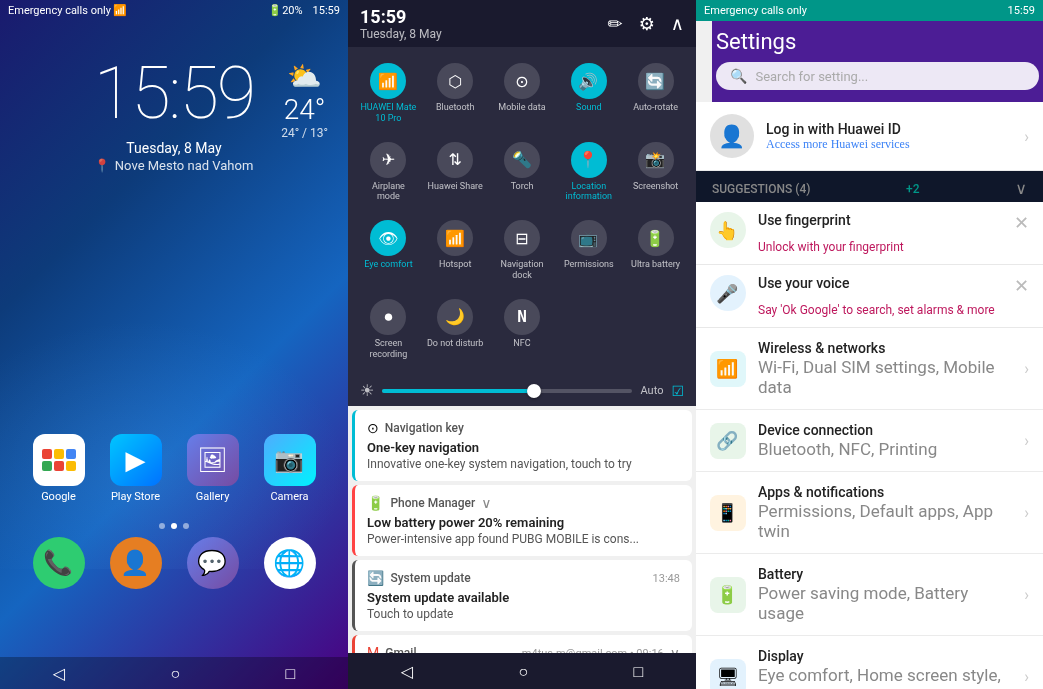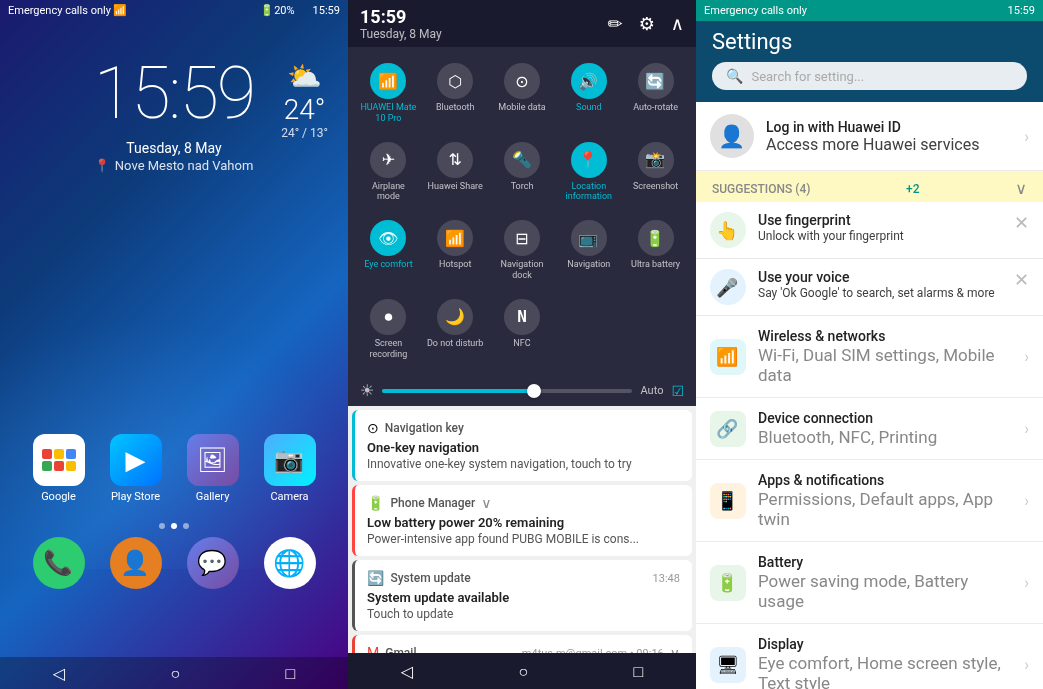--- a/index.html
+++ b/index.html
@@ -16,21 +16,21 @@
     }
     .panel-lock .status-bar {
       display: flex;
       justify-content: space-between;
       align-items: center;
       padding: 4px 8px;
       color: white;
       font-size: 11px;
     }
     .panel-lock .status-bar .left { display: flex; align-items: center; gap: 3px; }
-    .panel-lock .status-bar .right { display: flex; align-items: center; gap: 18px; }
+    .panel-lock .status-bar .right { display: flex; align-items: center; gap: 10px; }
     .panel-lock .clock-area {
       text-align: center;
       margin-top: 30px;
     }
     .panel-lock .clock {
       font-size: 72px;
       font-weight: 100;
       color: white;
       letter-spacing: -2px;
     }
@@ -255,38 +255,39 @@
     }
     .settings-statusbar {
       background: #009688;
       color: white;
       font-size: 11px;
       padding: 4px 8px;
       display: flex;
       justify-content: space-between;
     }
     .settings-header {
-      background: #0c4a6e;
-      padding: 8px 16px 12px;
+      background: #4c1d95;
+      padding: 8px 4px 12px;
+      margin-left: 16px;
     }
     .settings-title { color: white; font-size: 22px; font-weight: 400; }
     .settings-search {
       margin-top: 8px;
       background: rgba(255,255,255,0.9);
       border-radius: 20px;
       padding: 6px 14px;
       display: flex;
       align-items: center;
       gap: 8px;
     }
     .search-icon-s { color: #999; font-size: 14px; }
     .search-placeholder { color: #aaa; font-size: 13px; text-align: right; }
     .settings-list { flex: 1; overflow: hidden; }
     .suggestions-header {
-      background: #fef9c3;
+      background: #0f172a;
       padding: 8px 16px 4px;
       display: flex;
       justify-content: space-between;
       align-items: center;
     }
     .suggestions-label { font-size: 12px; color: #888; font-weight: 500; }
     .suggestions-count { font-size: 12px; color: #009688; font-weight: 500; }
     .suggestions-expand { color: #888; font-size: 16px; }
     .suggestion-item {
       background: white;
@@ -300,21 +301,21 @@
       width: 36px; height: 36px;
       border-radius: 50%;
       display: flex; align-items: center; justify-content: center;
       font-size: 18px;
       flex-shrink: 0;
     }
     .fingerprint-bg { background: #e8f5e9; color: #4caf50; }
     .voice-bg { background: #e3f2fd; color: #2196f3; }
     .suggestion-text { flex: 1; }
     .suggestion-title { font-size: 14px; color: #222; font-weight: 500; }
-    .suggestion-sub { font-size: 12px; color: #404040; margin-top: 1px; }
+    .suggestion-sub { font-size: 12px; color: #be185d; margin-top: 12px; }
     .suggestion-close { color: #bbb; font-size: 18px; cursor: pointer; }
     .settings-item {
       background: white;
       padding: 12px 14px;
       display: flex;
       align-items: center;
       gap: 12px;
       border-bottom: 1px solid #ebebeb;
     }
     .settings-item-icon {
@@ -346,21 +347,21 @@
       width: 44px; height: 44px;
       border-radius: 50%;
       background: #e0e0e0;
       display: flex; align-items: center; justify-content: center;
       font-size: 22px;
       color: #999;
       flex-shrink: 0;
     }
     .login-text { flex: 1; }
     .login-title { font-size: 14px; color: #222; font-weight: 500; }
-    .login-sub { font-size: 16px; color: #404040; }
+    .login-sub { font-size: 12px; color: #3b82f6; font-family: Liberation Serif, serif; }
     .login-arrow { color: #ccc; font-size: 16px; }
   </style>
 </head>
 <body>
 
 <div class="panel-lock">
   <div class="status-bar">
     <div class="left">
       <span>Emergency calls only</span>
       <span>📶</span>
@@ -508,21 +509,21 @@
     <div class="quick-tile">
       <div class="tile-icon off">📶</div>
       <div class="tile-label">Hotspot</div>
     </div>
     <div class="quick-tile">
       <div class="tile-icon off">⊟</div>
       <div class="tile-label">Navigation dock</div>
     </div>
     <div class="quick-tile">
       <div class="tile-icon off">📺</div>
-      <div class="tile-label">Navigation</div>
+      <div class="tile-label">Permissions</div>
     </div>
     <div class="quick-tile">
       <div class="tile-icon off">🔋</div>
       <div class="tile-label">Ultra battery</div>
     </div>
 
     <div class="quick-tile">
       <div class="tile-icon off">⏺</div>
       <div class="tile-label">Screen recording</div>
     </div>

